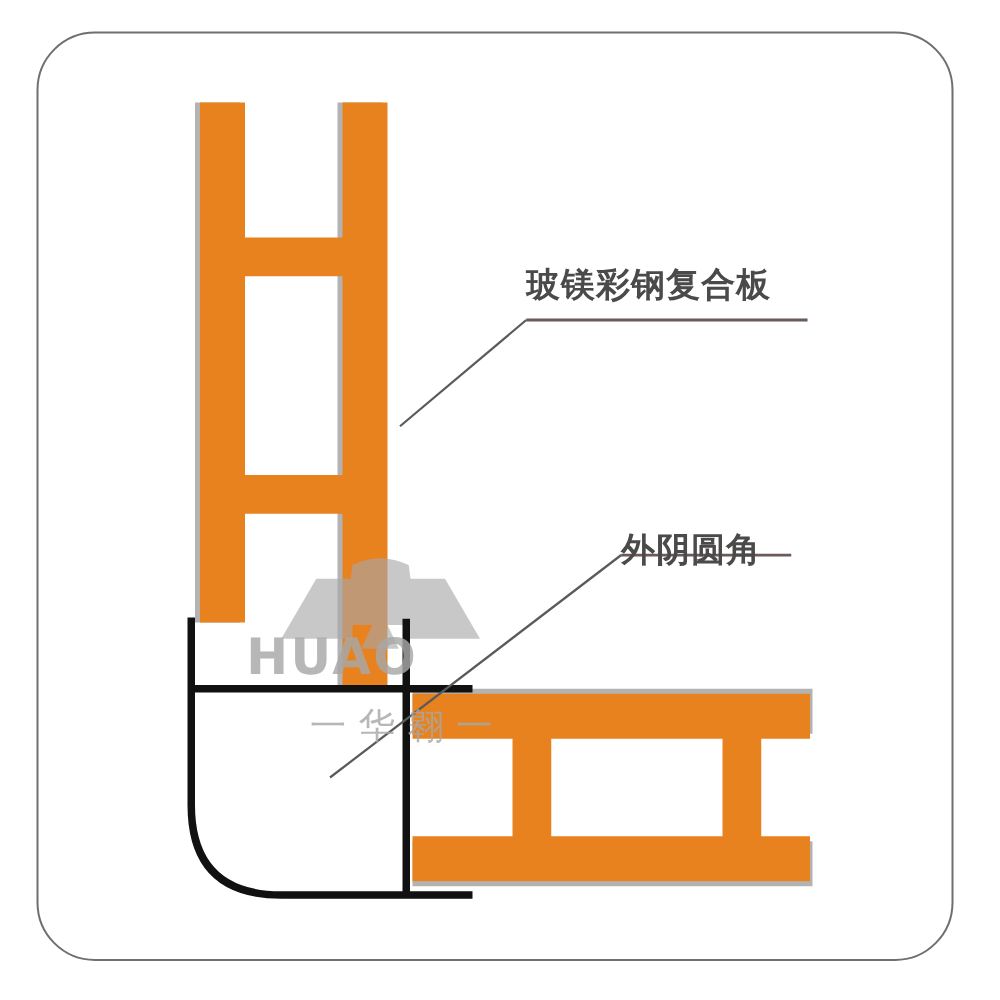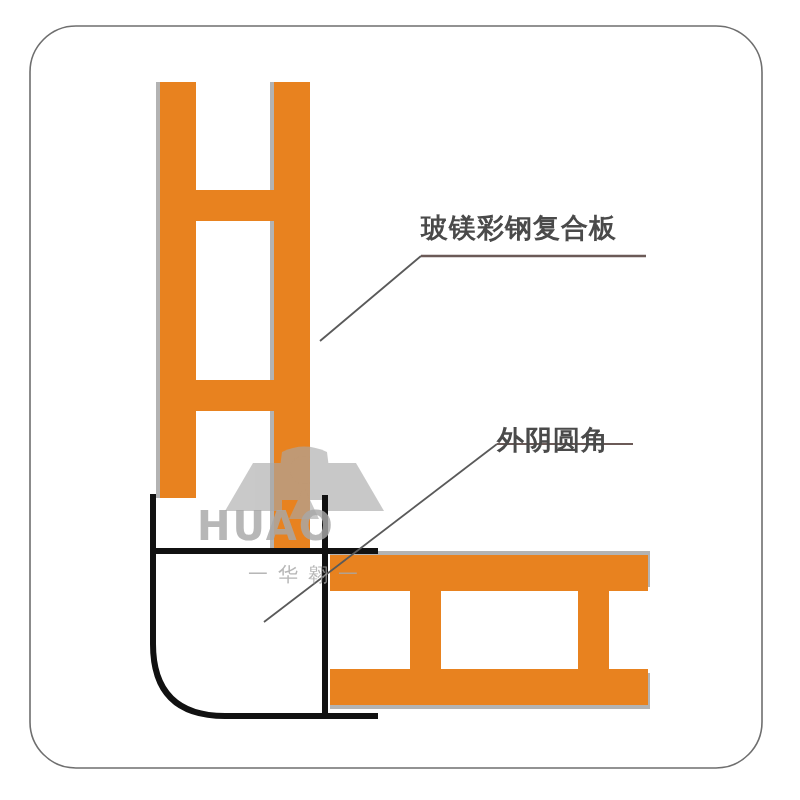--- a/index.html
+++ b/index.html
@@ -53,21 +53,21 @@
     left: 197px;
     top: 503px;
     font-size: 40px;
     font-weight: 700;
     letter-spacing: 2px;
     opacity: 0.82;
   }
   #watermark-cn {
     left: 248px;
     top: 561px;
-    font-size: 20px;
+    font-size: 29px;
     font-weight: 400;
     letter-spacing: 10px;
     opacity: 0.82;
   }
 </style>
 </head>
 <body>
 
 <div id="stage">
 

